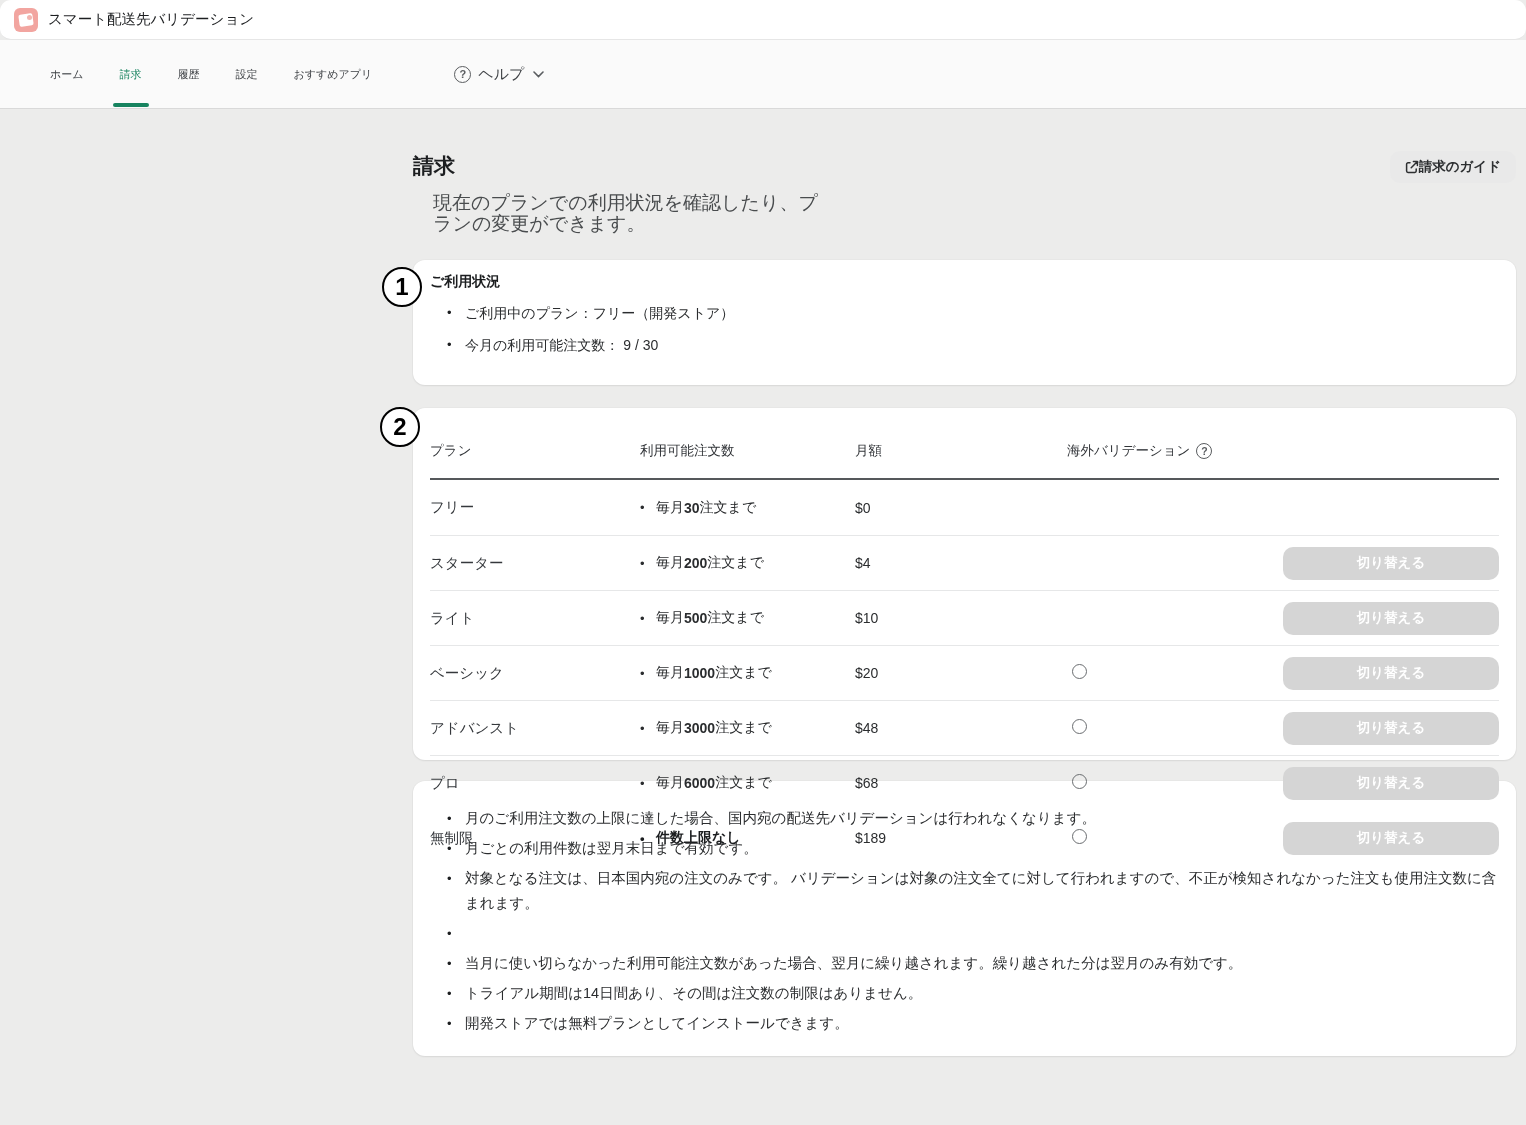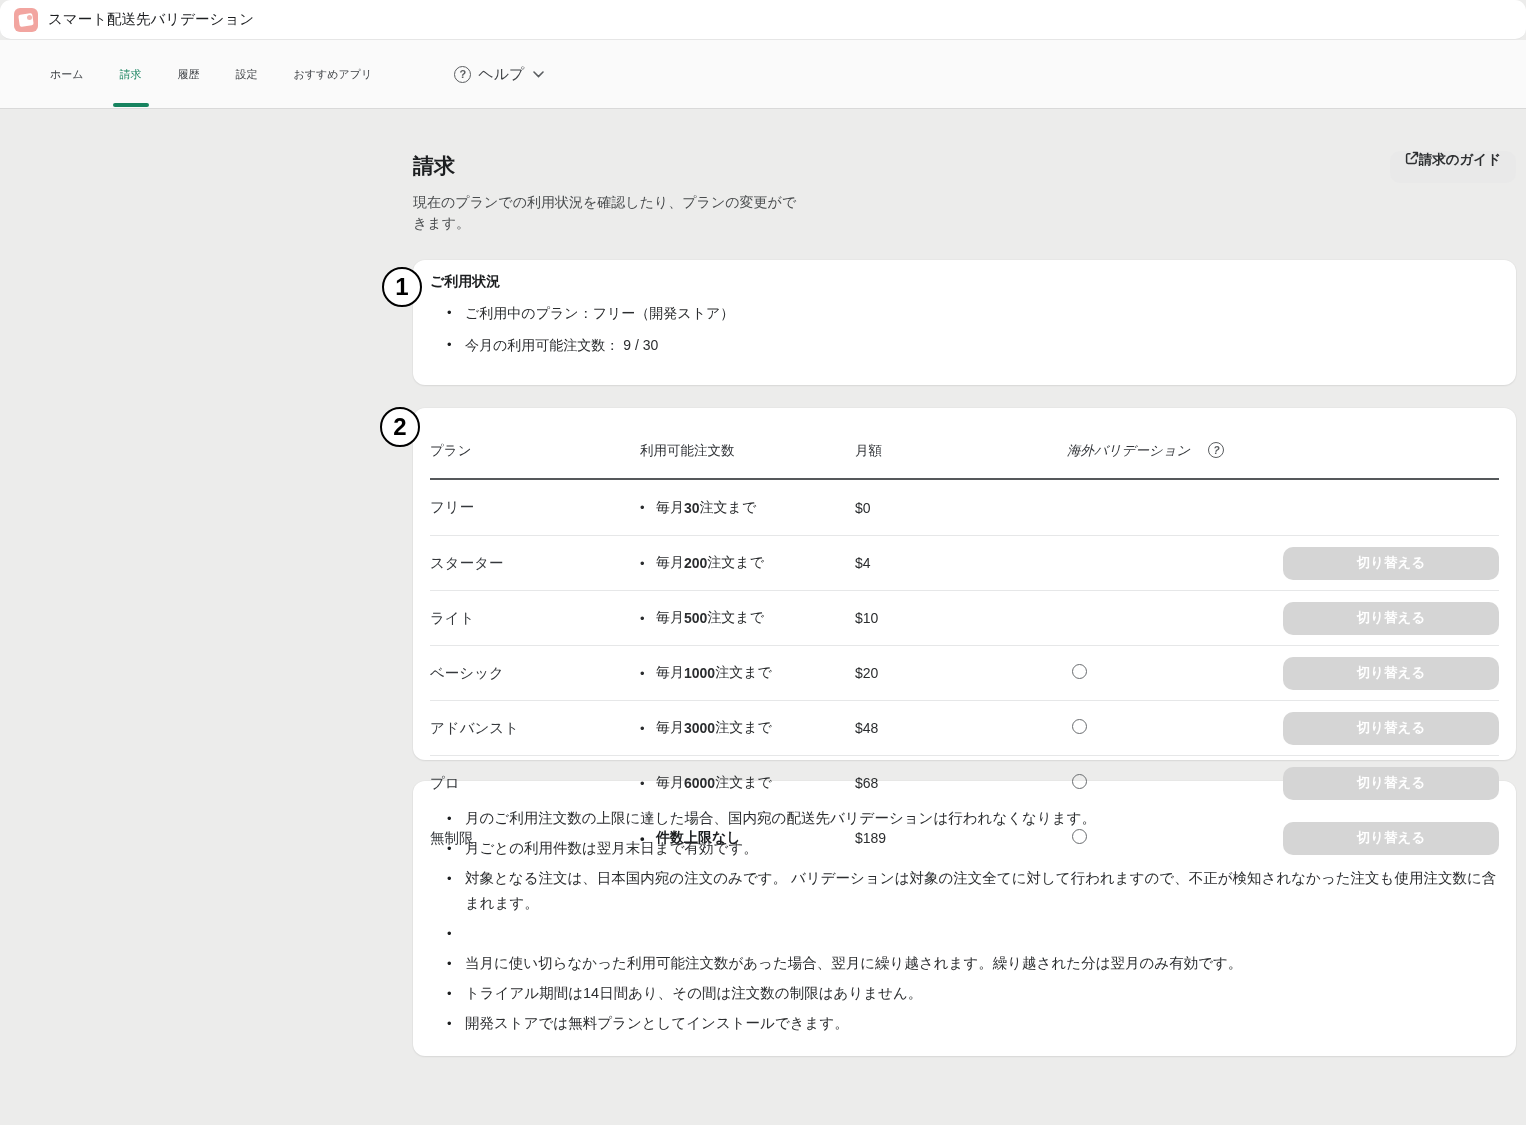--- a/index.html
+++ b/index.html
@@ -53,25 +53,25 @@
   }
   .chev { display: inline-block; margin-left: 2px; }
 
   
   .content { position: relative; height: 1015px; }
   .main-col { position: absolute; left: 413px; top: 0; width: 1103px; }
 
   .page-header { position: relative; padding-top: 43px; height: 151px; }
   .page-title { font-size: 21px; font-weight: 700; color: #1c1e20; }
   .page-subtitle {
-    margin-top: 12px; width: 385px; font-size: 14px; line-height: 21px; color: #494c4e;
+    margin-top: 12px; width: 385px; font-size: 19px; line-height: 21px; color: #494c4e; margin-left: 20px;
   }
   .guide-btn {
     position: absolute; top: 42px; right: 0; height: 32px;
-    display: inline-flex; 
+    display: inline-flex; align-items: center; 
     background: #e9e9e9; border: none; border-radius: 10px; padding: 0 15px;
     font-size: 13.5px; font-weight: 600; color: #2d2f31; cursor: pointer;
     font-family: inherit;
   }
 
   .card {
     background: #ffffff; border-radius: 12px;
     box-shadow: 0 1px 2px rgba(0,0,0,0.07), 0 0 0 1px rgba(0,0,0,0.02);
   }
   
@@ -81,21 +81,21 @@
   .blist li { display: flex; align-items: flex-start; line-height: 32px; font-size: 14px; color: #2b2d2f; }
   .blist .dot { width: 18px; margin-left: 17px; flex: 0 0 auto; font-size: 13px; color: #1c1e20; }
 
   
   .plans-card { margin-top: 23px; height: 352px; padding: 16px 17px; }
   .t-head {
     display: grid; grid-template-columns: 210px 215px 212px 216px 216px;
     height: 56px; align-items: center; border-bottom: 2px solid #55585b;
     font-size: 13.5px; color: #323539;
   }
-  .t-head .hd-overseas { display: flex; gap: 18px; font-style: italic; }
+  .t-head .hd-overseas { display: flex; align-items: center; gap: 6px; }
   .t-row {
     display: grid; grid-template-columns: 210px 215px 212px 216px 216px;
     height: 55px; align-items: center;
   }
   .t-row + .t-row { border-top: 1px solid #e6e7e8; }
   .cell-plan { font-size: 14.5px; color: #35383c; }
   .cell-orders { display: flex; align-items: center; font-size: 14px; color: #2b2d2f; }
   .cell-orders .dot { width: 16px; font-size: 13px; }
   .cell-orders b { font-weight: 700; }
   .cell-orders.all-bold { font-weight: 700; color: #1c1e20; }

